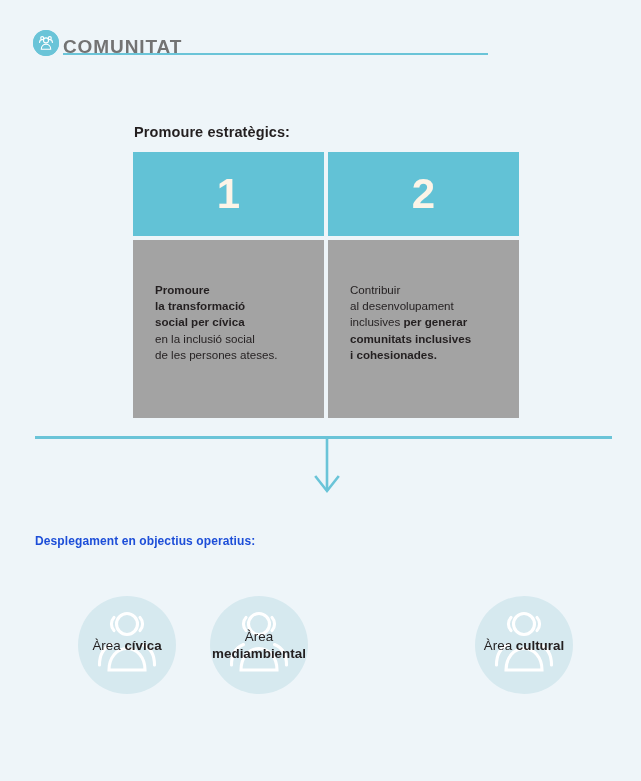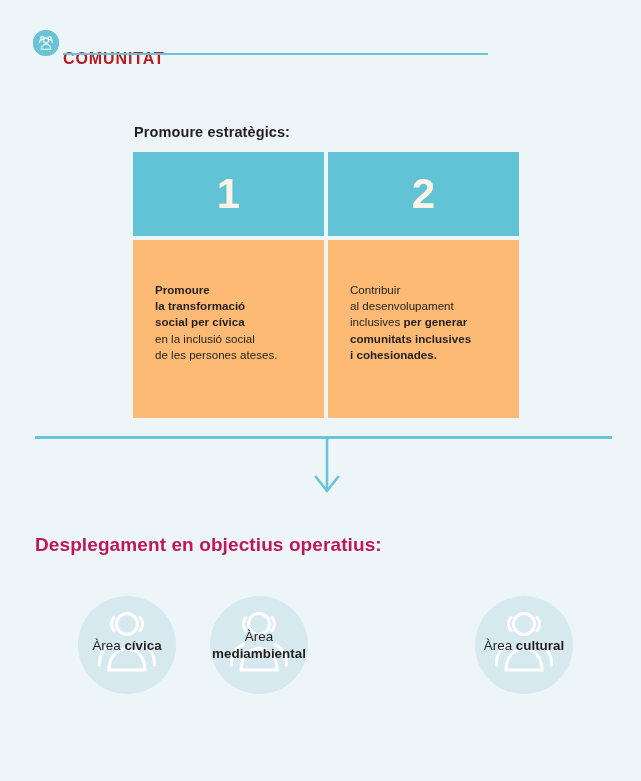--- a/index.html
+++ b/index.html
@@ -31,25 +31,25 @@
     width: 26px;
     height: 26px;
     border-radius: 50%;
     background: #6ac4d8;
     display: block;
   }
   .header-badge svg { display: block; }
   .header-title {
     position: absolute;
     left: 30px;
-    top: 20px;
-    font-size: 16px;
+    top: 8px;
+    font-size: 19px;
     font-weight: bold;
     letter-spacing: 0.9px;
-    color: #b91c1c;
+    color: #737373;
     line-height: 20px;
     white-space: nowrap;
   }
   .header-rule {
     position: absolute;
     left: 30px;
     top: 24px;
     width: 425px;
     height: 2px;
     background: #6ac4d8;
@@ -103,21 +103,21 @@
     font-size: 42px;
     font-weight: bold;
     color: #fdf4e7;
   }
   .card-body {
     position: absolute;
     left: 0;
     top: 88px;
     width: 100%;
     height: 178px;
-    background: #fdba74;
+    background: #a3a3a3;
   }
   .card-text {
     position: absolute;
     left: 22px;
     top: 42px;
     right: 10px;
     font-size: 11.6px;
     line-height: 16.2px;
     color: #231f20;
   }
@@ -139,23 +139,23 @@
     width: 32px;
     height: 58px;
   }
   .arrow svg { display: block; }
 
   
   .heading-operational {
     position: absolute;
     left: 35px;
     top: 534px;
-    font-size: 19px;
+    font-size: 12px;
     font-weight: bold;
-    color: #be185d;
+    color: #1d4ed8;
     letter-spacing: 0.1px;
     white-space: nowrap;
   }
 
   
   .areas {
     position: absolute;
     left: 0;
     top: 596px;
     width: 641px;

